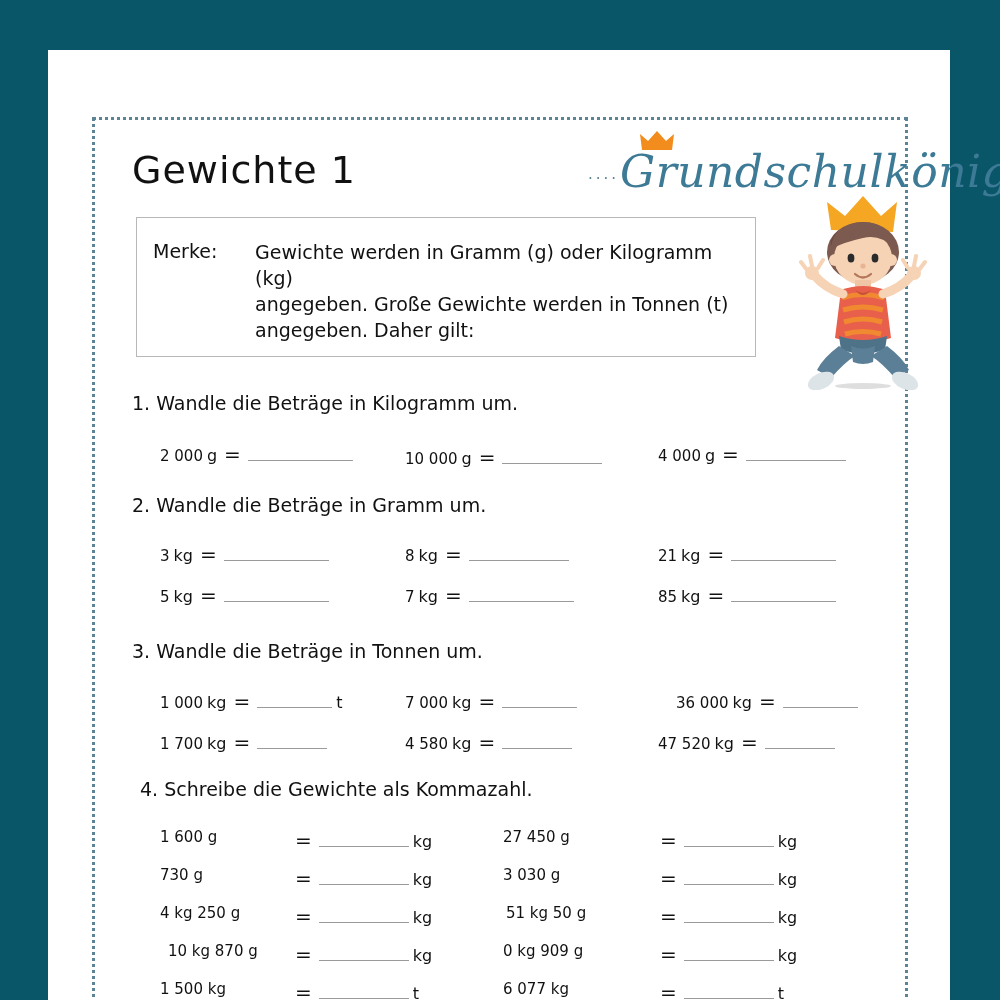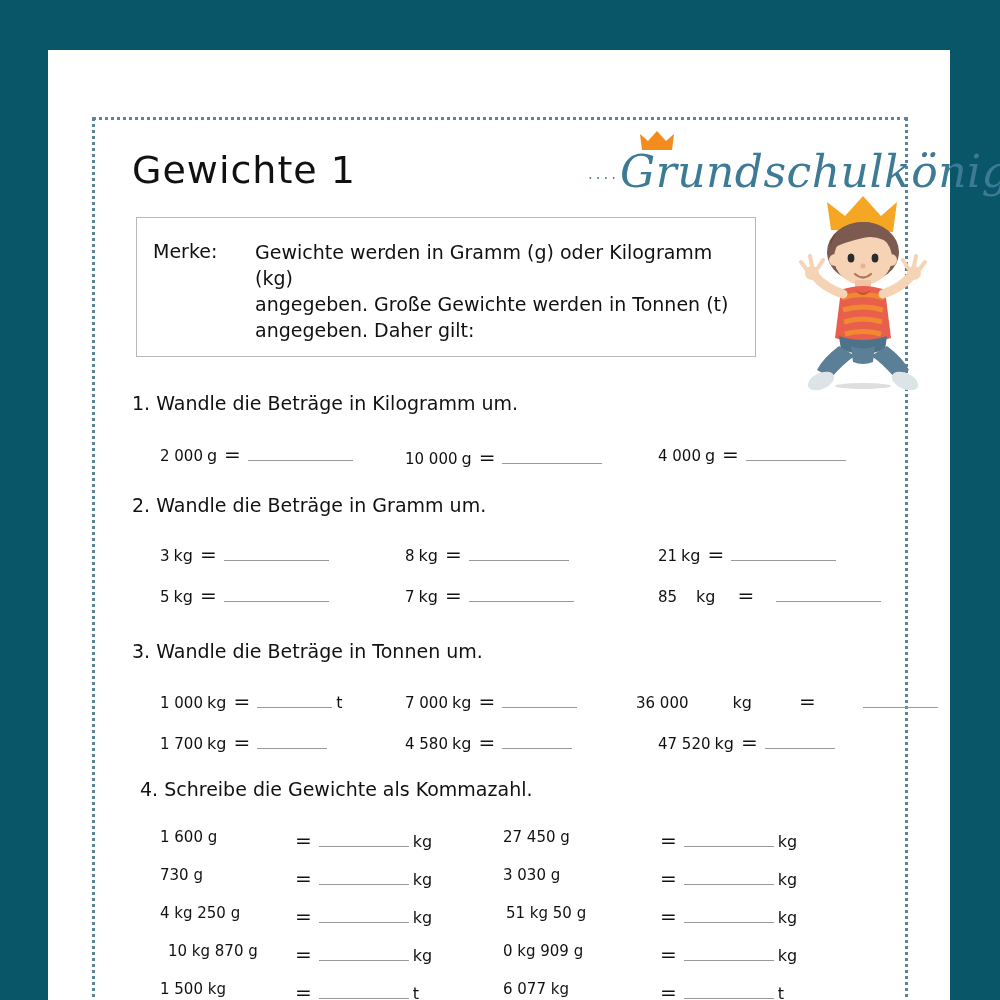--- a/index.html
+++ b/index.html
@@ -255,21 +255,21 @@
     <span class="unit">kg</span>
     <span class="eq">=</span>
     <span class="blank b-105"></span>
   </div>
   <div class="row" style="left:357px; top:533px;">
     <span class="num">7</span>
     <span class="unit">kg</span>
     <span class="eq">=</span>
     <span class="blank b-105"></span>
   </div>
-  <div class="row" style="left:610px; top:533px;gap:15px;">
+  <div class="row" style="left:610px; top:533px;">
     <span class="num">85</span>
     <span class="unit">kg</span>
     <span class="eq">=</span>
     <span class="blank b-105"></span>
   </div>
 
   <div class="ex-head" style="left:84px; top:590px;">
     <span>3.</span>
     <span>Wandle die Beträge in Tonnen um.</span>
   </div>
@@ -280,21 +280,21 @@
     <span class="eq">=</span>
     <span class="blank b-75"></span>
     <span class="unit">t</span>
   </div>
   <div class="row" style="left:357px; top:639px;text-align:right;">
     <span class="num">7 000</span>
     <span class="unit">kg</span>
     <span class="eq">=</span>
     <span class="blank b-75"></span>
   </div>
-  <div class="row" style="left:588px; top:639px;gap:40px;">
+  <div class="row" style="left:628px; top:639px;">
     <span class="num">36 000</span>
     <span class="unit">kg</span>
     <span class="eq">=</span>
     <span class="blank b-75"></span>
   </div>
 
   <div class="row" style="left:112px; top:680px;">
     <span class="num">1 700</span>
     <span class="unit">kg</span>
     <span class="eq">=</span>

